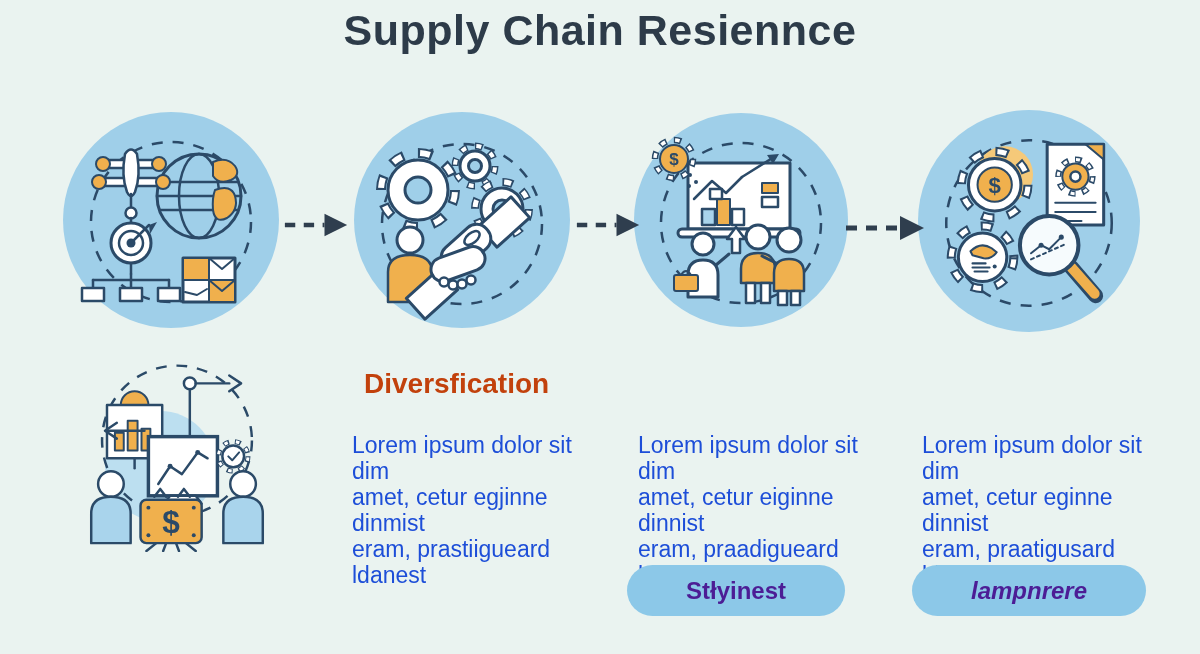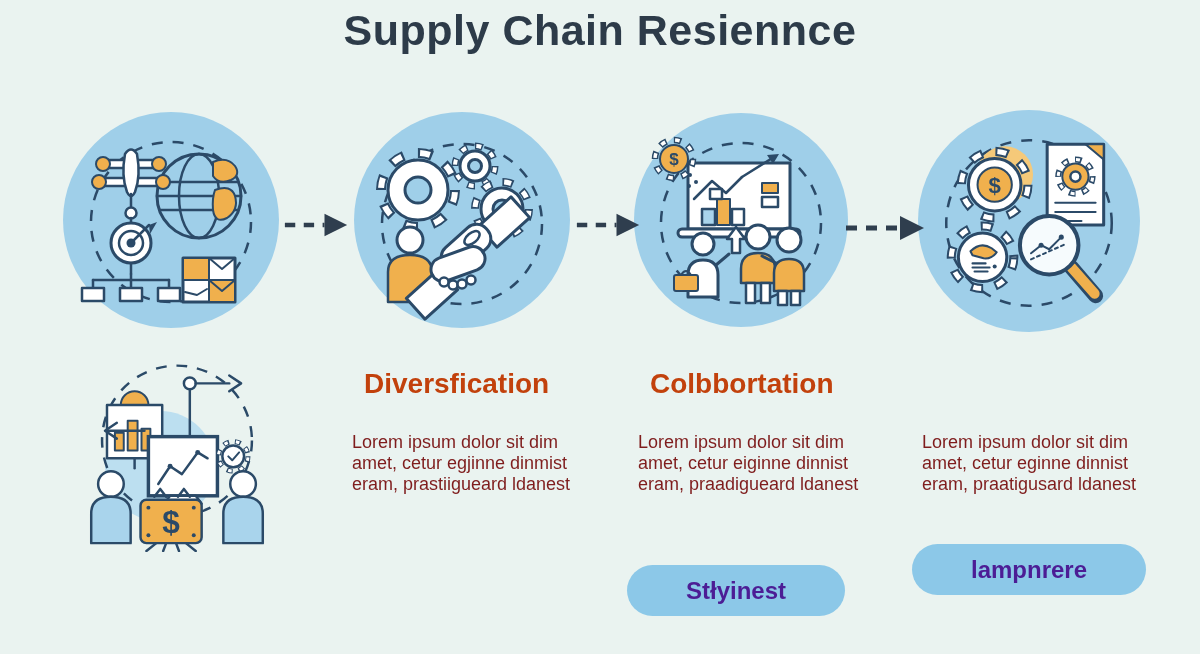--- a/index.html
+++ b/index.html
@@ -22,31 +22,31 @@
   .a3{left:844px;top:214px;width:82px;height:28px;}
 
   .meeting{position:absolute;left:82px;top:340px;width:190px;height:212px;}
   .meeting svg{width:100%;height:100%;}
 
   .col-heading{position:absolute;font-size:28px;font-weight:800;color:#c2410c;}
   .h1{left:364px;top:368px;}
   .h2{left:650px;top:368px;}
   .h3{left:920px;top:368px;}
 
-  .col-body{position:absolute;width:240px;font-size:18px;line-height:21px;color:#7f1d1d;
+  .col-body{position:absolute;width:240px;font-size:23px;line-height:26px;color:#1d4ed8;
             white-space:pre-line;}
   .b1{left:352px;top:432px;}
   .b2{left:638px;top:432px;}
   .b3{left:922px;top:432px;}
 
   .pill-btn{position:absolute;height:51px;border:none;border-radius:26px;background:#8cc8e8;
             font-family:"Liberation Sans",sans-serif;font-size:24px;font-weight:800;color:#4c1d95;
             display:flex;align-items:center;justify-content:center;cursor:pointer;}
   .btn1{left:627px;top:565px;width:218px;}
-  .btn2{left:912px;top:544px;width:234px;}
+  .btn2{left:912px;top:565px;width:234px;font-style:italic;}
 
   
   .ln{fill:none;stroke:#2b4a68;stroke-width:2.5;stroke-linecap:round;stroke-linejoin:round;}
   .ln2{fill:none;stroke:#2b4a68;stroke-width:2;stroke-linecap:round;stroke-linejoin:round;}
   .ln3{fill:none;stroke:#2b4a68;stroke-width:3;stroke-linecap:round;stroke-linejoin:round;}
   .wf{fill:#ffffff;stroke:#2b4a68;stroke-width:3;stroke-linejoin:round;}
   .wf2{fill:#ffffff;stroke:#2b4a68;stroke-width:2.5;stroke-linejoin:round;}
   .of{fill:#f0b04d;stroke:#2b4a68;stroke-width:2.5;stroke-linejoin:round;}
   .of2{fill:#f0b04d;stroke:#2b4a68;stroke-width:2;stroke-linejoin:round;}
   .bf{fill:#a9d4ec;stroke:#2b4a68;stroke-width:2.5;stroke-linejoin:round;}
@@ -294,21 +294,20 @@
       <rect class="of" x="58" y="162" width="62" height="44" rx="6"></rect>
       <text class="dollar" x="89" y="196" font-size="32" text-anchor="middle">$</text>
       <circle cx="66" cy="170" r="2" fill="#2b4a68"></circle>
       <circle cx="112" cy="170" r="2" fill="#2b4a68"></circle>
       <circle cx="66" cy="198" r="2" fill="#2b4a68"></circle>
       <circle cx="112" cy="198" r="2" fill="#2b4a68"></circle>
     </svg>
   </div>
 
   <div class="col-heading h1">Diversfication</div>
-  <div class="col-heading h2">Colbbortation</div>
 
   <div class="col-body b1">Lorem ipsum dolor sit dim
 amet, cetur egjinne dinmist
 eram, prastiigueard ldanest</div>
   <div class="col-body b2">Lorem ipsum dolor sit dim
 amet, cetur eiginne dinnist
 eram, praadigueard ldanest</div>
   <div class="col-body b3">Lorem ipsum dolor sit dim
 amet, cetur eginne dinnist
 eram, praatigusard ldanest</div>

